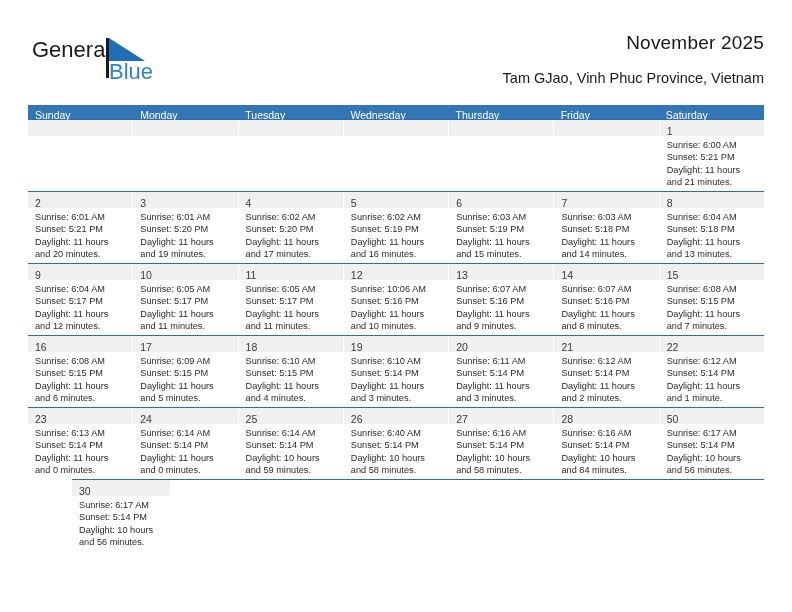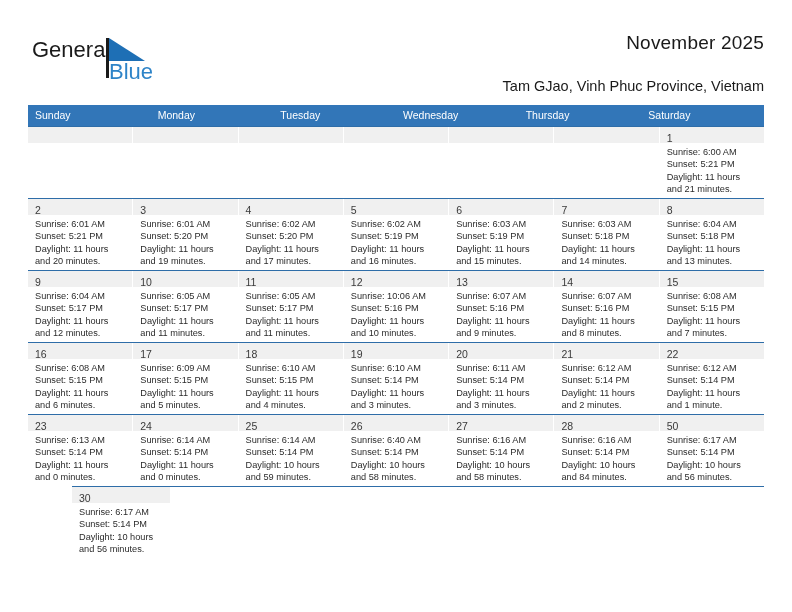--- a/index.html
+++ b/index.html
@@ -50,35 +50,35 @@
     color: #1a1a1a;
     letter-spacing: 0.2px;
     line-height: 30px;
     white-space: nowrap;
   }
   .cal-sub {
     font-size: 14.5px;
     font-weight: normal;
     color: #1a1a1a;
     line-height: 20px;
-    margin-top: 18px;
+    margin-top: 10px;
     white-space: nowrap;
   }
 
   
   .calendar {
     position: absolute;
     left: 28px;
     top: 105px;
     width: 736px;
   }
   .dow-row {
     display: flex;
     background: #3276B8;
-    height: 21px;
+    height: 14px;
   }
   .dow {
     flex: 1 1 0;
     font-size: 10.5px;
     color: #ffffff;
     line-height: 21px;
     padding-left: 7px;
     box-sizing: border-box;
     white-space: nowrap;
   }
@@ -142,20 +142,21 @@
     </div>
   </div>
 
   <div class="calendar">
     <div class="dow-row">
         <div class="dow">Sunday</div>
         <div class="dow">Monday</div>
         <div class="dow">Tuesday</div>
         <div class="dow">Wednesday</div>
         <div class="dow">Thursday</div>
+        <div class="dow">Friday</div>
         <div class="dow">Saturday</div>
       </div>
     <div id="weeks">
         <div class="week">
           <div class="cell blank">
             <div class="daynum-band" style="background: rgb(240, 240, 240);"><span class="daynum"></span></div>
           </div>
           <div class="cell blank">
             <div class="daynum-band" style="background: rgb(240, 240, 240);"><span class="daynum"></span></div>
           </div>

